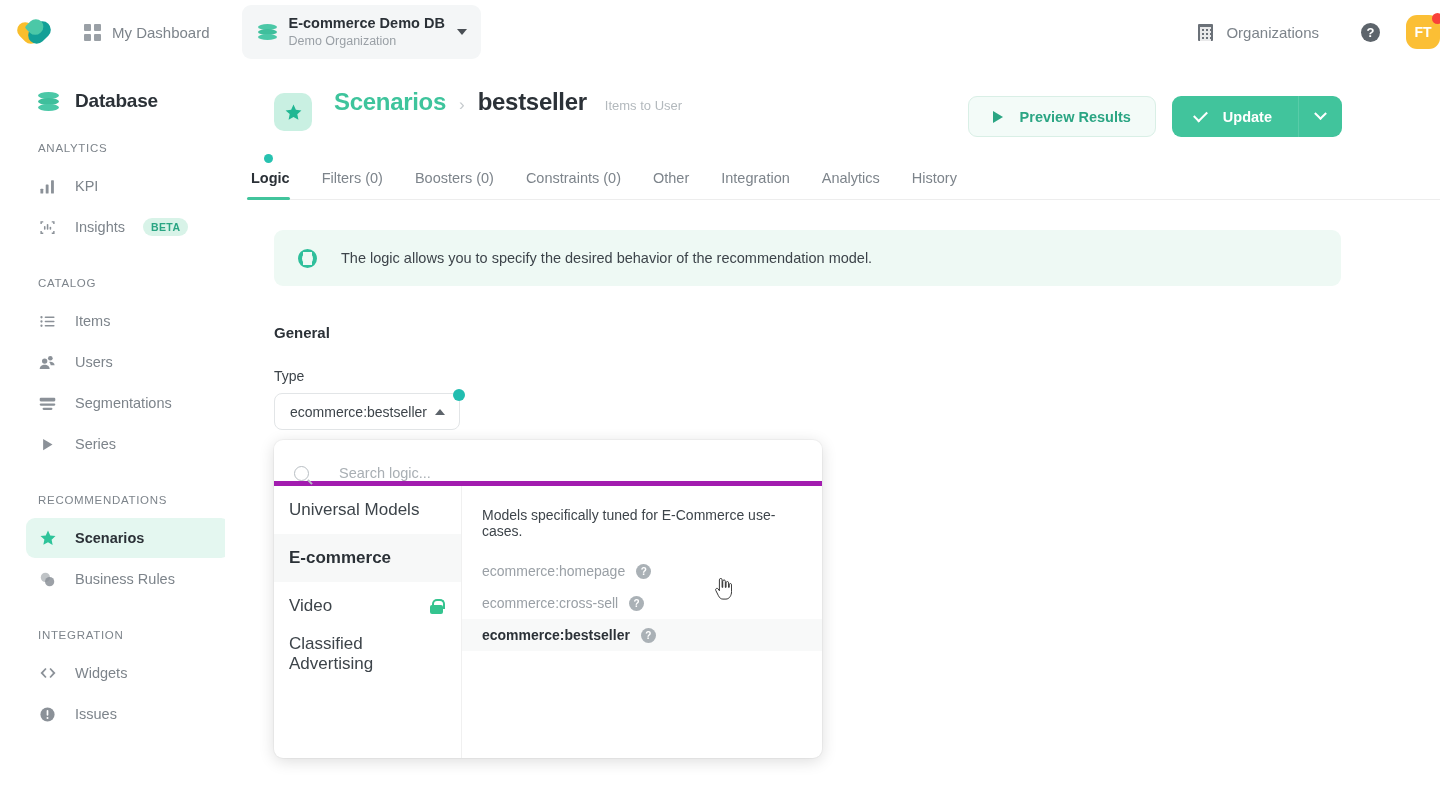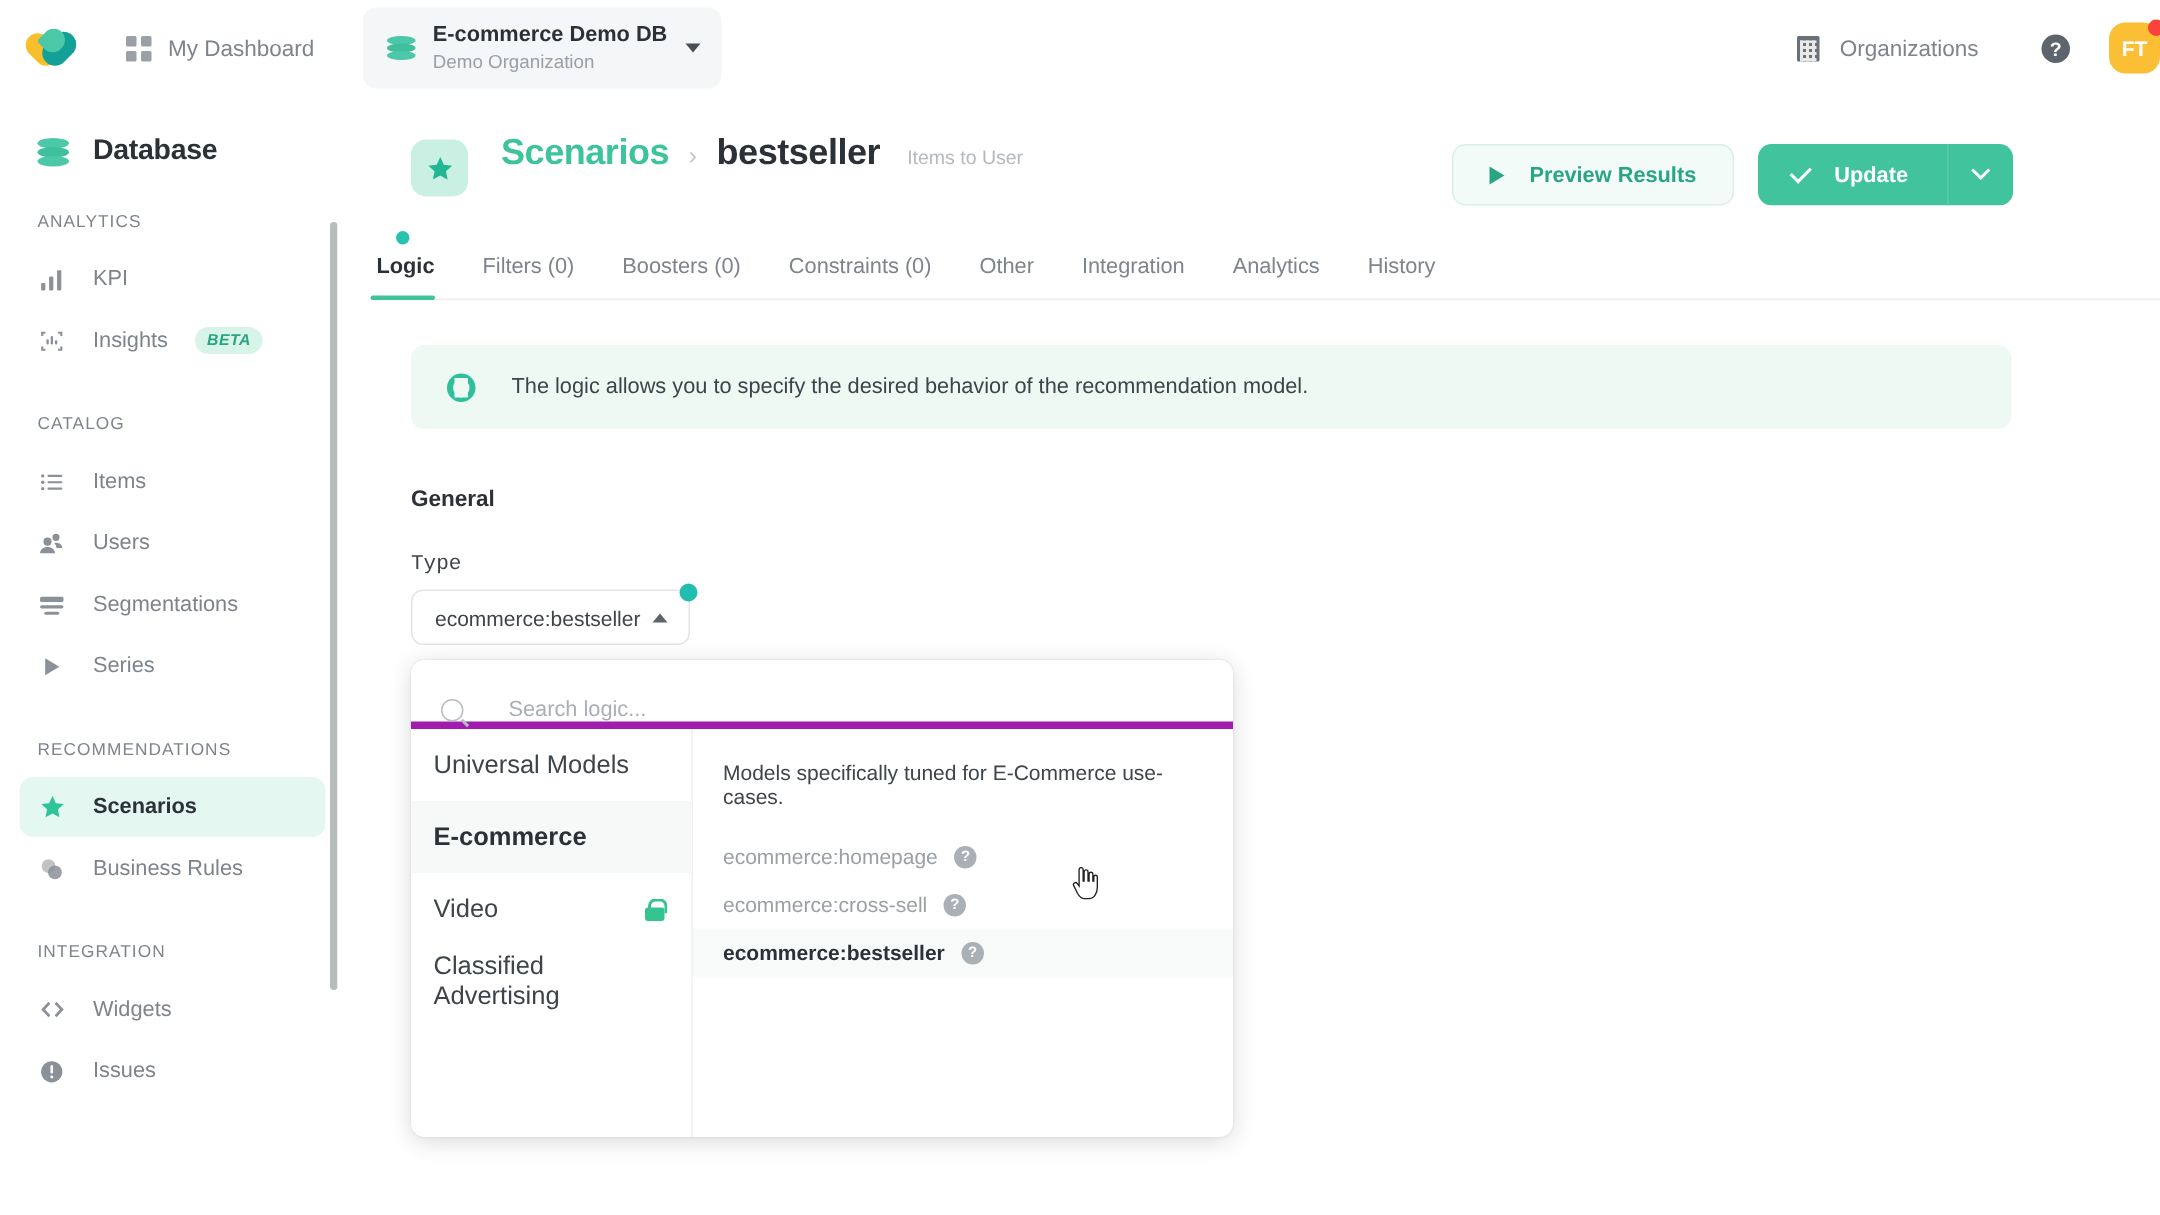--- a/index.html
+++ b/index.html
@@ -95,21 +95,21 @@
     color: #fff; font-size: 14px; font-weight: bold;
     display: flex; align-items: center; justify-content: center;
   }
   .avatar-dot {
     position: absolute; top: -2px; right: -3px; width: 11px; height: 11px;
     border-radius: 50%; background: #F9423A;
   }
 
   
   .sidebar {
-    position: absolute; top: 64px; left: 3px; width: 225px; height: 746px;
+    position: absolute; top: 64px; left: 16px; width: 225px; height: 746px;
     background: #ffffff; border-right: 1px solid #ececec;
     overflow: hidden;
   }
   .sb-title { display: flex; align-items: center; gap: 16px; padding: 26px 0 0 22px; }
   .sb-title .db-icon { width: 21px; height: 21px; }
   .sb-title .db-icon i { width: 21px; height: 7px; }
   .sb-title .db-icon i:nth-child(2){ top: 7px; }
   .sb-title .db-icon i:nth-child(3){ top: 13px; }
   .sb-title h1 { font-size: 19px; font-weight: bold; color: #2b3137; letter-spacing: -.2px; }
 
@@ -121,21 +121,21 @@
     display: flex; align-items: center; gap: 18px;
     height: 40px; margin: 1px 10px; padding-left: 12px;
     border-radius: 9px; cursor: pointer; color: #7d848b; font-size: 14.5px;
   }
   .sb-item .sb-ico { width: 19px; height: 19px; flex: none; display: flex; align-items: center; justify-content: center; }
   .sb-item.active { background: #e4f7f0; color: #2b3137; font-weight: bold; }
   .sb-item.active .sb-ico svg { fill: #2EC49A; }
   .sb-ico svg { fill: #8b9198; }
   .beta-badge {
     background: #d8f3e8; color: #2aa583; font-size: 10.5px; font-weight: bold;
-    border-radius: 9px; padding: 3px 8px; letter-spacing: .4px; font-style: italic;
+    border-radius: 9px; padding: 3px 8px; letter-spacing: .4px;
   }
   .sb-scroll {
     position: absolute; left: 217px; top: 84px; width: 5px; height: 512px;
     background: #b7bdbd; border-radius: 3px;
   }
 
   
   .main { position: absolute; top: 64px; left: 225px; width: 1215px; height: 746px; background: #fff; }
 
   .page-head { display: flex; align-items: flex-start; padding: 24px 98px 0 49px; }
@@ -197,21 +197,21 @@
     box-sizing: border-box;
   }
   .infobar .ring::before, .infobar .ring::after {
     content: ""; position: absolute; background: #eef9f4;
   }
   .infobar .ring::before { width: 5px; height: 13px; left: 1px; top: -1px; }
   .infobar .ring::after { width: 5px; height: 13px; right: 1px; top: -1px; }
   .infobar p { font-size: 14.5px; color: #3d444a; }
 
   .sec-title { font-size: 15px; font-weight: bold; color: #2b3137; margin: 38px 0 0 0; }
-  .field-label { font-size: 14px; color: #3d444a; margin: 27px 0 9px 0; font-family: Liberation Mono, monospace; }
+  .field-label { font-size: 14px; color: #3d444a; margin: 27px 0 9px 0; }
 
   .select-wrap { position: relative; display: inline-block; }
   .select-box {
     position: relative; display: flex; align-items: center; justify-content: space-between;
     width: 186px; height: 37px; padding: 0 14px 0 15px;
     border: 1px solid #e2e5e7; border-radius: 8px; background: #fff; cursor: pointer;
     font-size: 14px; color: #3d444a;
   }
   .select-box .caret-up { width: 0; height: 0; border-left: 5px solid transparent; border-right: 5px solid transparent; border-bottom: 6px solid #5d646b; }
   .select-dot {

